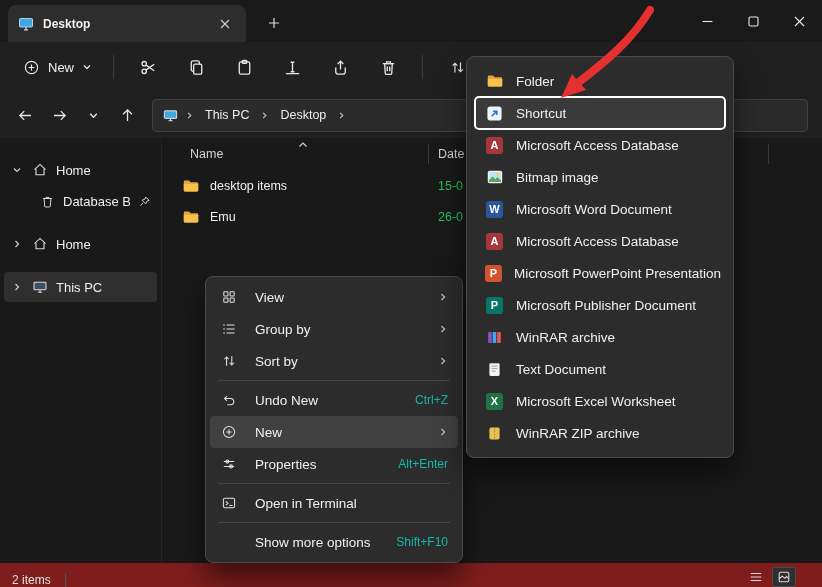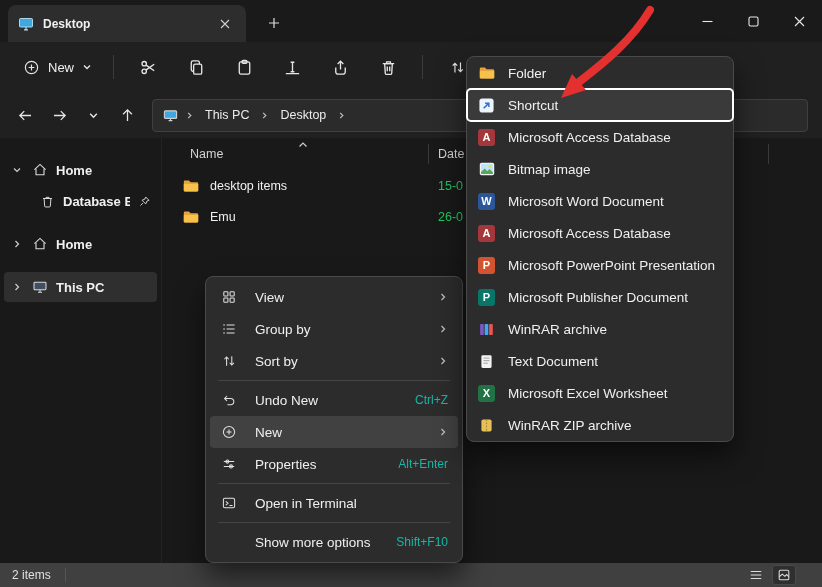--- a/index.html
+++ b/index.html
@@ -35,21 +35,21 @@
   .crumb{font-size:12.5px;color:#ececec;padding:2px 4px;border-radius:3px;}
   .crumb-sep{color:#bdbdbd;display:flex;align-items:center;}
 
   
   #content{position:absolute;top:138px;left:0;right:0;bottom:24px;display:flex;}
   #sidebar{width:162px;box-sizing:border-box;padding-top:16px;border-right:1px solid #242424;}
   .side-item{height:30px;display:flex;align-items:center;gap:8px;margin:1px 4px;padding:0 6px;border-radius:4px;font-size:13px;}
   .side-item.selected{background:#2f2f2f;}
   .side-gap{height:11px;}
   .side-chev{width:14px;display:flex;justify-content:center;color:#cfcfcf;}
-  .side-label{flex:1;white-space:nowrap;overflow:hidden;font-weight:bold;}
+  .side-label{flex:1;white-space:nowrap;overflow:hidden;}
   .side-indent{width:22px;}
   .pin{margin-left:auto;color:#d5d5d5;}
 
   #main{flex:1;position:relative;}
   .col-header-row{position:relative;height:32px;display:flex;align-items:center;color:#d2d2d2;font-size:12.5px;}
   .colh-name{position:absolute;left:28px;top:9px;}
   .sort-caret{position:absolute;left:136px;top:3px;color:#cfcfcf;}
   .col-div1{position:absolute;left:266px;top:6px;width:1px;height:20px;background:#3a3a3a;}
   .colh-date{position:absolute;left:276px;top:9px;}
   .col-div2{position:absolute;left:606px;top:6px;width:1px;height:20px;background:#3a3a3a;}
@@ -64,37 +64,37 @@
   .menu-item{height:32px;display:flex;align-items:center;gap:17px;padding:0 10px;border-radius:4px;font-size:13.5px;}
   .menu-item.highlighted{background:#414141;}
   .mi-icon{width:18px;display:flex;justify-content:center;color:#e2e2e2;}
   .mi-label{flex:1;white-space:nowrap;}
   .mi-shortcut{color:#14b8a6;font-size:12px;}
   .mi-chev{color:#c2c2c2;display:flex;}
   .menu-sep{height:1px;background:#454545;margin:3px 8px;}
 
   
   .submenu{position:absolute;left:466px;top:56px;width:268px;background:#2c2c2c;
-           border:1px solid #4a4a4a;border-radius:8px;padding:0;box-sizing:border-box;
+           border:1px solid #4a4a4a;border-radius:8px;padding:8px;box-sizing:border-box;
            box-shadow:0 14px 28px rgba(0,0,0,.55);z-index:6;}
   .sub-item{height:32px;display:flex;align-items:center;gap:12px;padding:0 10px;border-radius:4px;font-size:13.5px;}
   .sub-item.focused{background:#3a3a3a;outline:2px solid #ffffff;outline-offset:-1px;}
   .si-icon{width:19px;display:flex;justify-content:center;align-items:center;}
   .si-label{white-space:nowrap;}
   .sq{width:17px;height:17px;border-radius:3px;display:flex;align-items:center;justify-content:center;
       font-size:11px;font-weight:bold;color:#fff;}
   .sq.access{background:#a4373a;}
   .sq.word{background:#2b579a;}
   .sq.ppt{background:#d35230;}
   .sq.pub{background:#077568;}
   .sq.excel{background:#217346;}
 
   
-  #statusbar{position:absolute;left:0;right:0;bottom:0;height:24px;background:#404040;
-             display:flex;align-items:center;padding:0 12px;box-sizing:border-box;font-size:12px;color:#e0e0e0;}
+  #statusbar{position:absolute;left:0;right:0;bottom:0;height:24px;background:#7f1d1d;
+             display:flex;align-items:flex-end;padding:0 12px;box-sizing:border-box;font-size:12px;color:#e0e0e0;}
   .sb-div{width:1px;height:14px;background:#555;margin-left:14px;}
   .sb-views{margin-left:auto;display:flex;gap:4px;margin-right:14px;}
   .sb-view-btn{width:24px;height:20px;display:flex;align-items:center;justify-content:center;border-radius:3px;color:#dcdcdc;}
   .sb-view-btn.active{background:#2f2f2f;border:1px solid #4a4a4a;box-sizing:border-box;}
 
   
   #arrow-overlay{position:absolute;inset:0;z-index:10;pointer-events:none;}
 </style>
 </head>
 <body>

